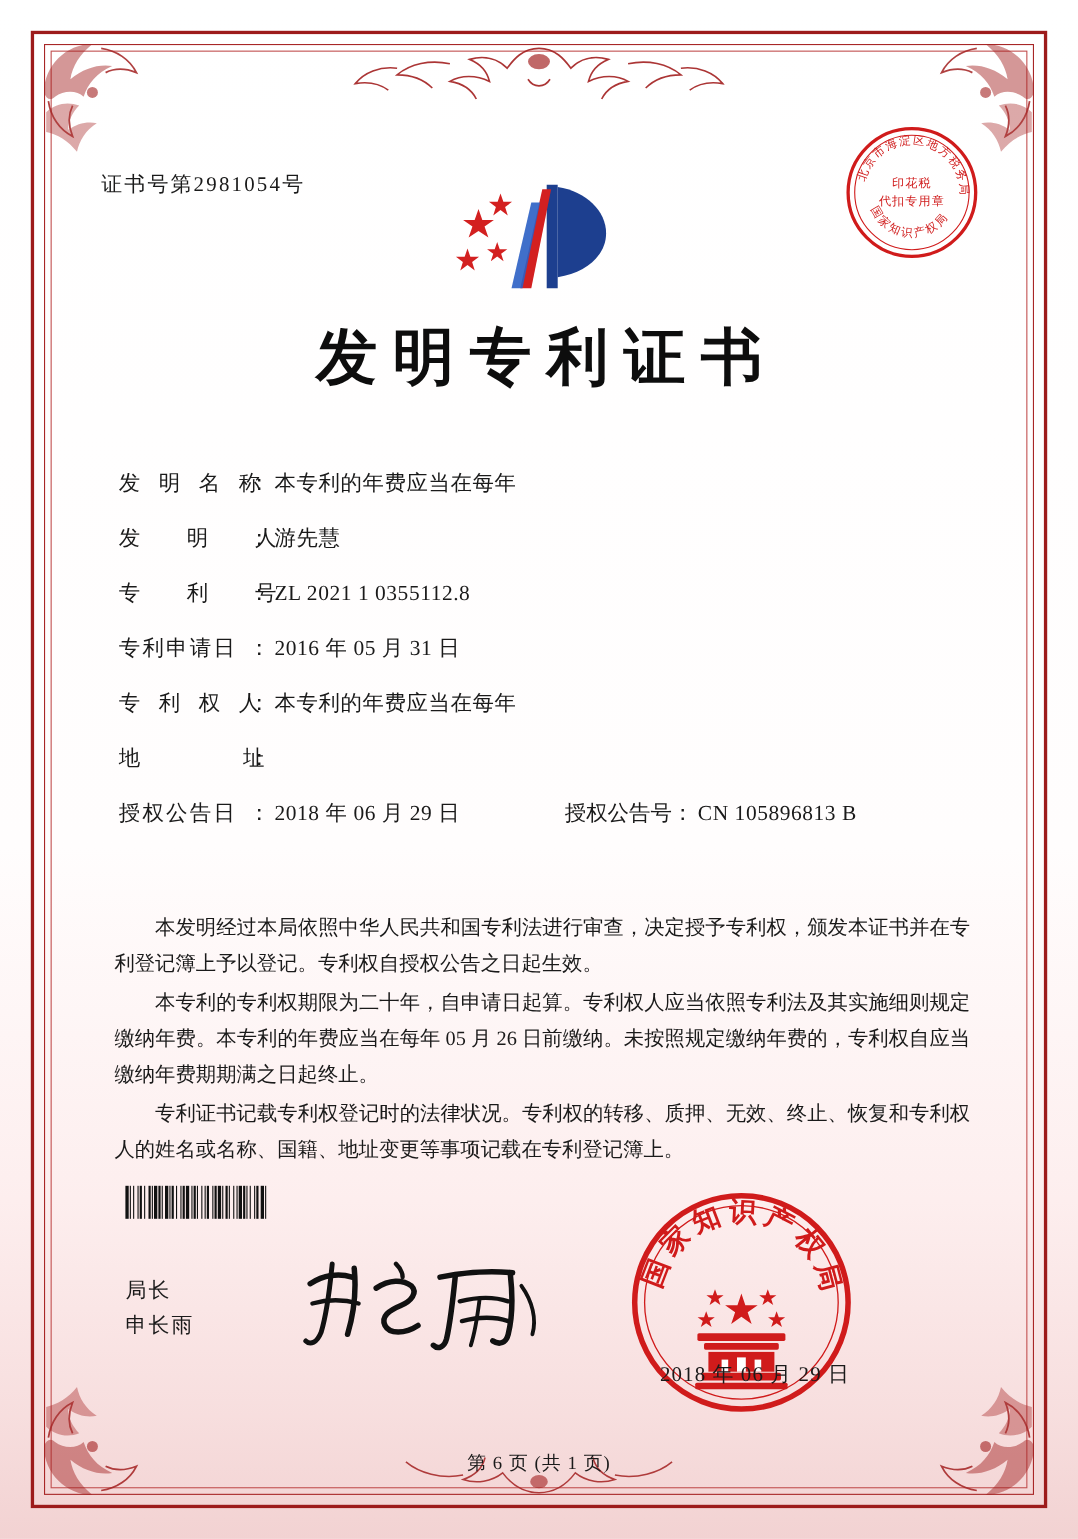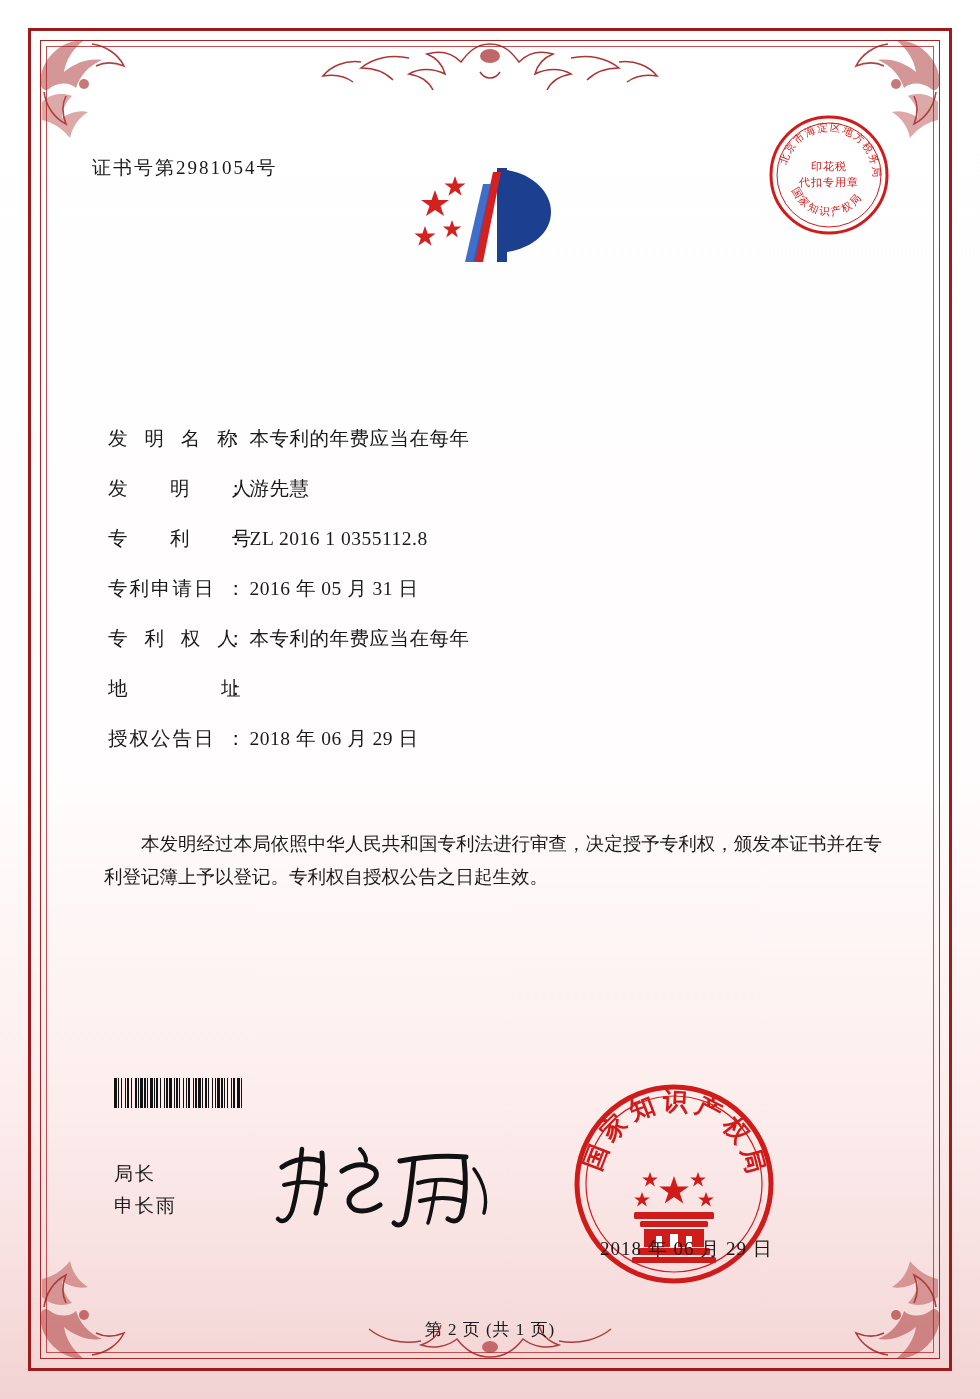--- a/index.html
+++ b/index.html
@@ -304,61 +304,67 @@
         <textPath href="#tseal-top" startOffset="7%">北京市海淀区地方税务局</textPath>
       </text>
       <text font-size="10.5" fill="#d01b1b" font-family="'Liberation Serif',serif" letter-spacing="2">
         <textPath href="#tseal-bot" startOffset="12%">国家知识产权局</textPath>
       </text>
       <text x="63" y="58" text-anchor="middle" font-size="11" fill="#d01b1b" font-family="'Liberation Serif',serif" letter-spacing="1">印花税</text>
       <text x="63" y="74" text-anchor="middle" font-size="11" fill="#d01b1b" font-family="'Liberation Serif',serif" letter-spacing="1">代扣专用章</text>
     </svg>
   </div>
 
+  <div class="main-title">发明专利证书</div>
 
   <div class="fields">
     <div class="field-row">
       <span class="field-label">发 明 名 称</span>
       <span class="field-colon">：</span>
       <span class="field-value">本专利的年费应当在每年</span>
     </div>
     <div class="field-row">
       <span class="field-label">发　 明　 人</span>
       <span class="field-colon">：</span>
       <span class="field-value">游先慧</span>
     </div>
     <div class="field-row">
       <span class="field-label">专　 利　 号</span>
       <span class="field-colon">：</span>
-      <span class="field-value">ZL 2016 1 0355112.8</span>
+      <span class="field-value">ZL 2021 1 0355112.8</span>
     </div>
     <div class="field-row">
       <span class="field-label tight">专利申请日</span>
       <span class="field-colon">：</span>
       <span class="field-value">2016 年 05 月 31 日</span>
     </div>
     <div class="field-row">
       <span class="field-label">专 利 权 人</span>
       <span class="field-colon">：</span>
       <span class="field-value">本专利的年费应当在每年</span>
     </div>
     <div class="field-row">
       <span class="field-label">地　　　 址</span>
       <span class="field-colon">：</span>
     </div>
 
     <div class="dual-row">
       <span class="seg1">
         <span class="field-label tight">授权公告日</span><span class="field-colon">：</span><span class="field-value">2018 年 06 月 29 日</span>
       </span>
+      <span class="seg2">
+        <span>授权公告号</span><span class="field-colon">：</span><span class="field-value">CN 105896813 B</span>
+      </span>
     </div>
   </div>
 
   <div class="body-text">
     <p>本发明经过本局依照中华人民共和国专利法进行审查，决定授予专利权，颁发本证书并在专利登记簿上予以登记。专利权自授权公告之日起生效。</p>
+    <p>本专利的专利权期限为二十年，自申请日起算。专利权人应当依照专利法及其实施细则规定缴纳年费。本专利的年费应当在每年 05 月 26 日前缴纳。未按照规定缴纳年费的，专利权自应当缴纳年费期期满之日起终止。</p>
+    <p>专利证书记载专利权登记时的法律状况。专利权的转移、质押、无效、终止、恢复和专利权人的姓名或名称、国籍、地址变更等事项记载在专利登记簿上。</p>
   </div>
 
   <div class="barcode">
       <i style="width:3px;"></i>
       <i style="width:1px;background:transparent;"></i>
       <i style="width:1px;"></i>
       <i style="width:2px;background:transparent;"></i>
       <i style="width:1px;"></i>
       <i style="width:3px;background:transparent;"></i>
       <i style="width:1px;"></i>
@@ -484,15 +490,15 @@
       <g fill="#ffffff">
         <rect x="100" y="154" width="8" height="13"></rect>
         <rect x="86" y="156" width="6" height="11"></rect>
         <rect x="116" y="156" width="6" height="11"></rect>
       </g>
     </svg>
   </div>
 
   <div class="issue-date">2018 年 06 月 29 日</div>
 
-  <div class="page-footer">第 2 页 (共 1 页)</div>
+  <div class="page-footer">第 6 页 (共 1 页)</div>
 
 </div>
 
 </body></html>

